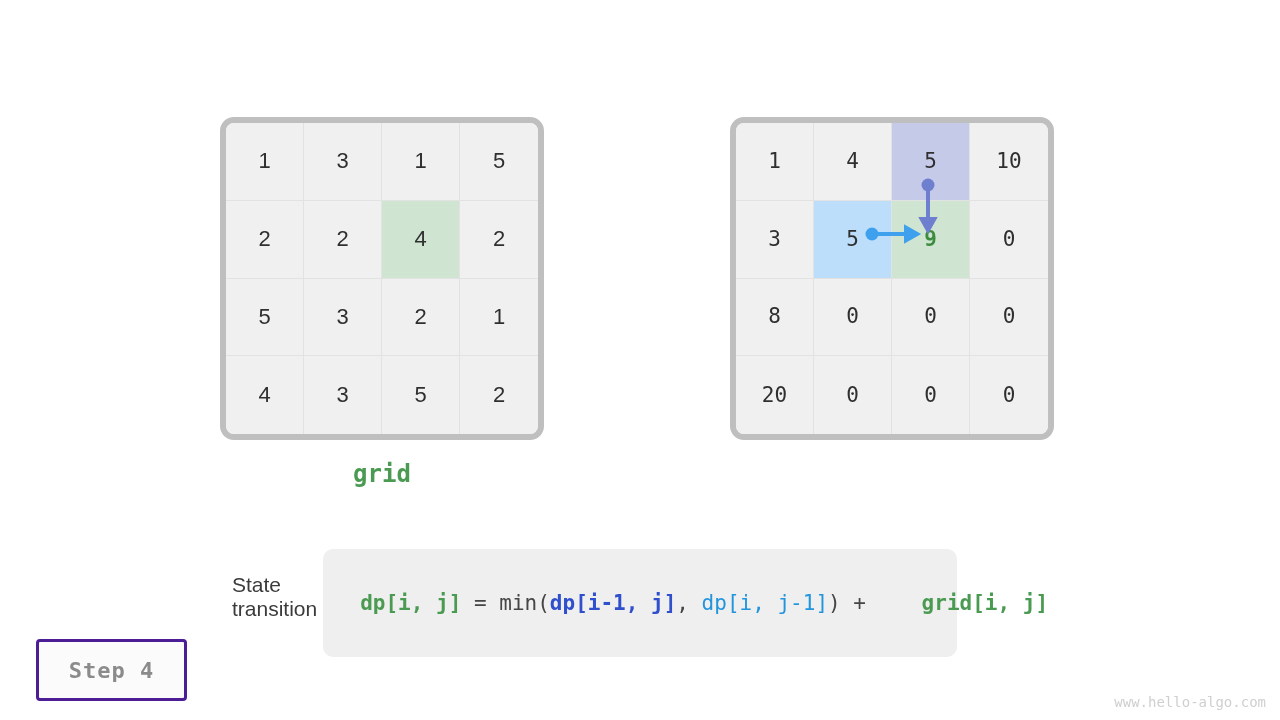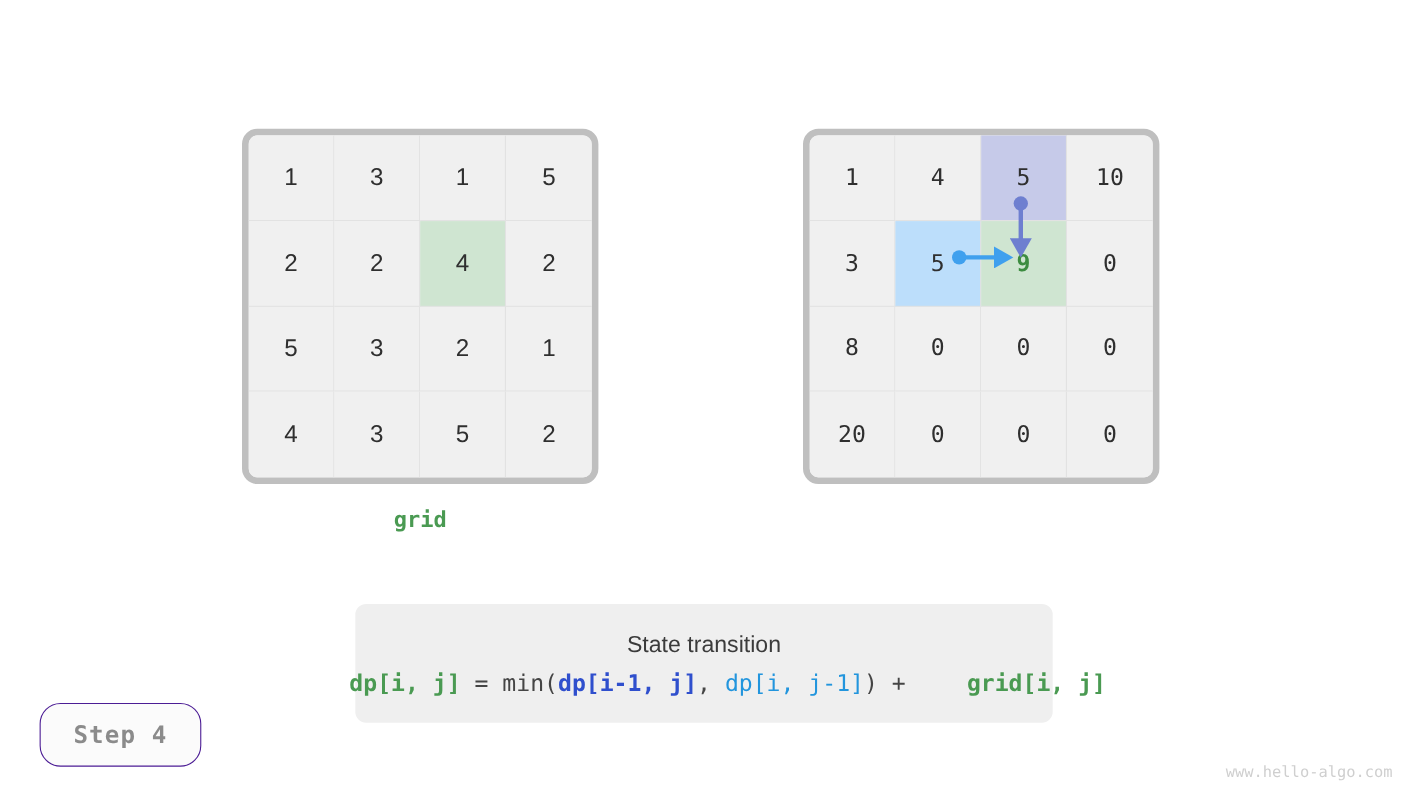--- a/index.html
+++ b/index.html
@@ -69,35 +69,35 @@
     z-index: 5;
   }
 
   
   .caption {
     position: absolute;
     width: 100%;
     text-align: center;
     font-family: "DejaVu Sans Mono", monospace;
     font-weight: bold;
-    font-size: 20px;
+    font-size: 24px;
     color: #4a9a52;
   }
 
   
   .formula-panel {
     position: absolute;
     left: 323px;
     top: 549px;
     width: 634px;
     height: 108px;
     background: #efefef;
     border-radius: 10px;
     display: flex;
-    flex-direction: column;
+    flex-direction: row;
     align-items: center;
     justify-content: center;
   }
   .formula-title {
     font-family: "Liberation Sans", sans-serif;
     font-size: 21px;
     color: #3b3b3b;
     margin-bottom: 12px;
   }
   .formula-line {
@@ -111,22 +111,22 @@
   .tk-indigo{ color: #2f4fcd; font-weight: bold; }
   .tk-blue  { color: #2295dd; font-weight: normal; text-align: right; }
 
   
   .step-badge {
     position: absolute;
     left: 36px;
     top: 639px;
     width: 145px;
     height: 56px;
-    border: 1px solid #4c1d95;
-    border-radius: 19px;
+    border: 3px solid #4c1d95;
+    border-radius: 4px;
     background: #fbfbfb;
     display: flex;
     align-items: center;
     justify-content: center;
     font-family: "DejaVu Sans Mono", monospace;
     font-weight: bold;
     font-size: 22px;
     color: #8b8b8b;
     letter-spacing: 1px;
   }

